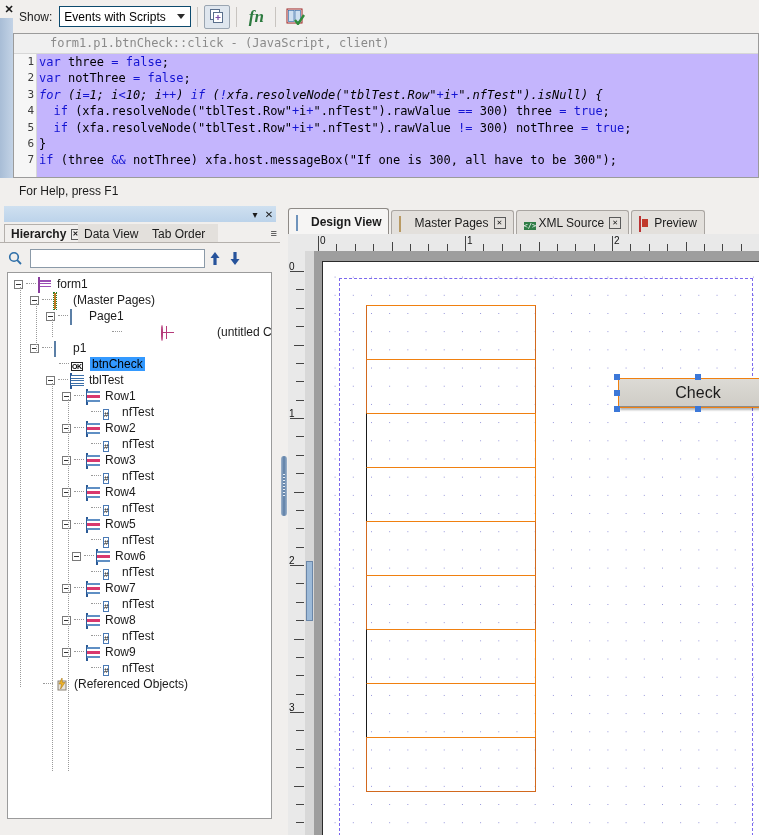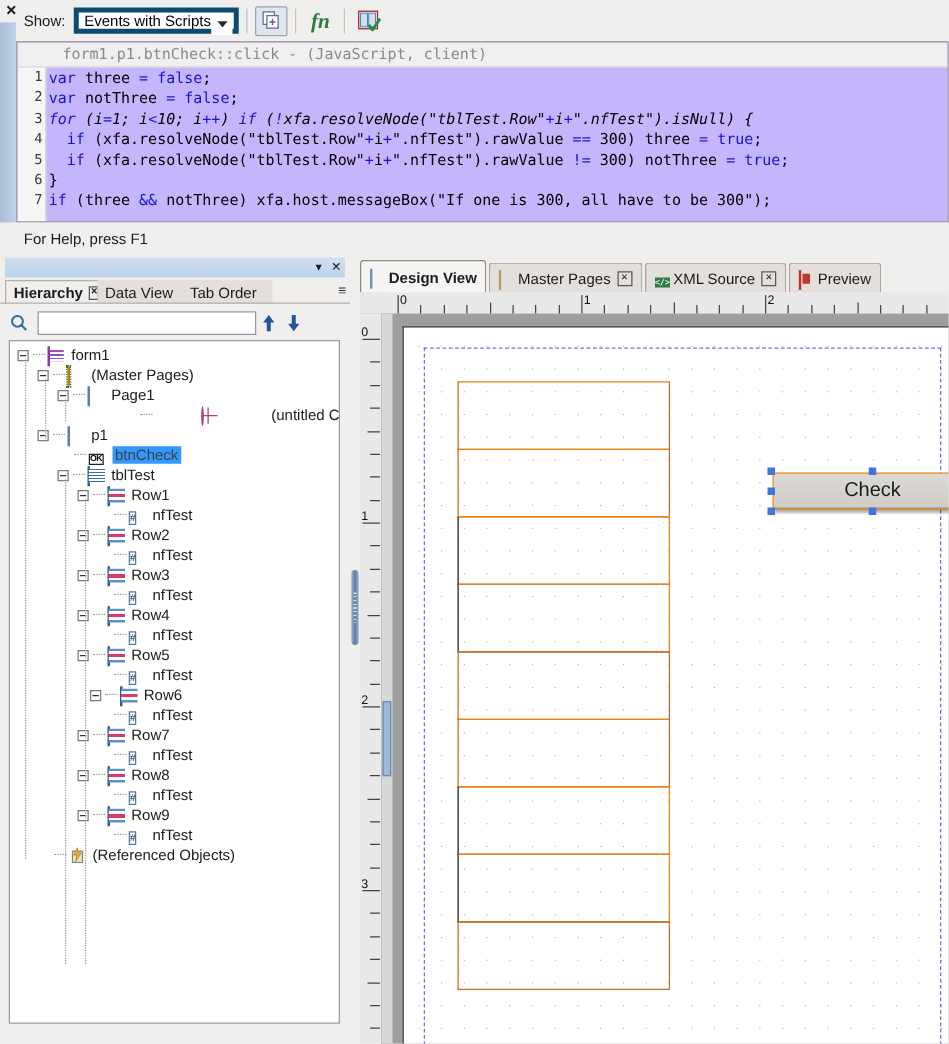--- a/index.html
+++ b/index.html
@@ -14,21 +14,21 @@
   .left-strip{position:absolute;left:0;top:18px;width:13px;height:160px;
     background:linear-gradient(to right,#a8bdd6,#c3d3e6);}
   .win-close{position:absolute;left:2px;top:2px;width:14px;height:14px;
     font-size:11px;font-weight:bold;line-height:14px;text-align:center;color:#1b1b1b;cursor:default;}
 
   
   .script-toolbar{position:absolute;left:13px;top:0;width:746px;height:33px;
     background:#f1efed;display:flex;align-items:center;padding-left:6px;box-sizing:border-box;}
   .show-label{font-size:12px;color:#1b1b1b;margin-right:7px;}
   .combo{position:relative;width:132px;height:21px;background:#fff;
-    border:4px solid #0c4a6e;box-sizing:border-box;display:flex;align-items:center;}
+    border:1px solid #0c4a6e;box-sizing:border-box;display:flex;align-items:center;}
   .combo .ctext{font-size:12px;padding-left:4px;color:#000;white-space:nowrap;overflow:hidden;}
   .combo .carrow{position:absolute;right:1px;top:1px;width:17px;height:17px;
     background:#fff;display:flex;align-items:center;justify-content:center;}
   .combo .carrow i{display:block;width:0;height:0;border-left:4px solid transparent;
     border-right:4px solid transparent;border-top:5px solid #2b2b2b;}
   .tb-sep{width:1px;height:20px;background:#c8c4c0;margin:0 6px;}
   .tb-btn{width:26px;height:24px;display:flex;align-items:center;justify-content:center;}
   .tb-btn.pressed{border:1px solid #9aa5b1;background:#dfe6ee;box-sizing:border-box;border-radius:2px;}
   .fn-glyph{font-family:"Liberation Serif",serif;font-style:italic;font-size:17px;color:#2c7a3f;font-weight:bold;}
 
@@ -80,21 +80,21 @@
   .tree-box{position:absolute;left:7px;top:68px;width:265px;height:547px;
     background:#fff;border:1px solid #9b9b9b;box-sizing:border-box;overflow:hidden;}
   .tnode{position:absolute;height:16px;display:flex;align-items:center;white-space:nowrap;font-size:12px;}
   .tog{width:9px;height:9px;border:1px solid #7a7a7a;background:#fff;box-sizing:border-box;
     position:relative;margin-right:3px;flex:0 0 auto;}
   .tog:before{content:"";position:absolute;left:1px;top:3px;width:5px;height:1px;background:#333;}
   .tspacer{flex:0 0 auto;}
   .dots{width:10px;height:1px;border-top:1px dotted #999;flex:0 0 auto;margin-right:2px;}
   .tico{width:15px;height:13px;margin-right:4px;flex:0 0 auto;position:relative;}
   .tlabel{color:#1b1b1b;}
-  .tlabel.sel{background:#3399ff;color:#404040;padding:0 2px;}
+  .tlabel.sel{background:#3399ff;color:#000000;padding:0 2px;}
   .vline{position:absolute;width:0;border-left:1px dotted #9a9a9a;}
 
   
   .ic-form{width:13px;height:13px;border:1px solid #8a3d9e;background:#fff;}
   .ic-form i{position:absolute;left:2px;top:2px;right:2px;bottom:2px;
     background:repeating-linear-gradient(to bottom,#9b4fb5 0,#9b4fb5 1.5px,#fff 1.5px,#fff 3px);}
   .ic-page{width:11px;height:13px;border:1px solid #5b7fa6;background:#fff;}
   .ic-page.orange{border-color:#c07a20;}
   .ic-page.green-sel{outline:1px dotted #2a7d2a;background:#e9f6e9;}
   .ic-cont{width:13px;height:13px;border-radius:50%;border:1px solid #b53a7a;

